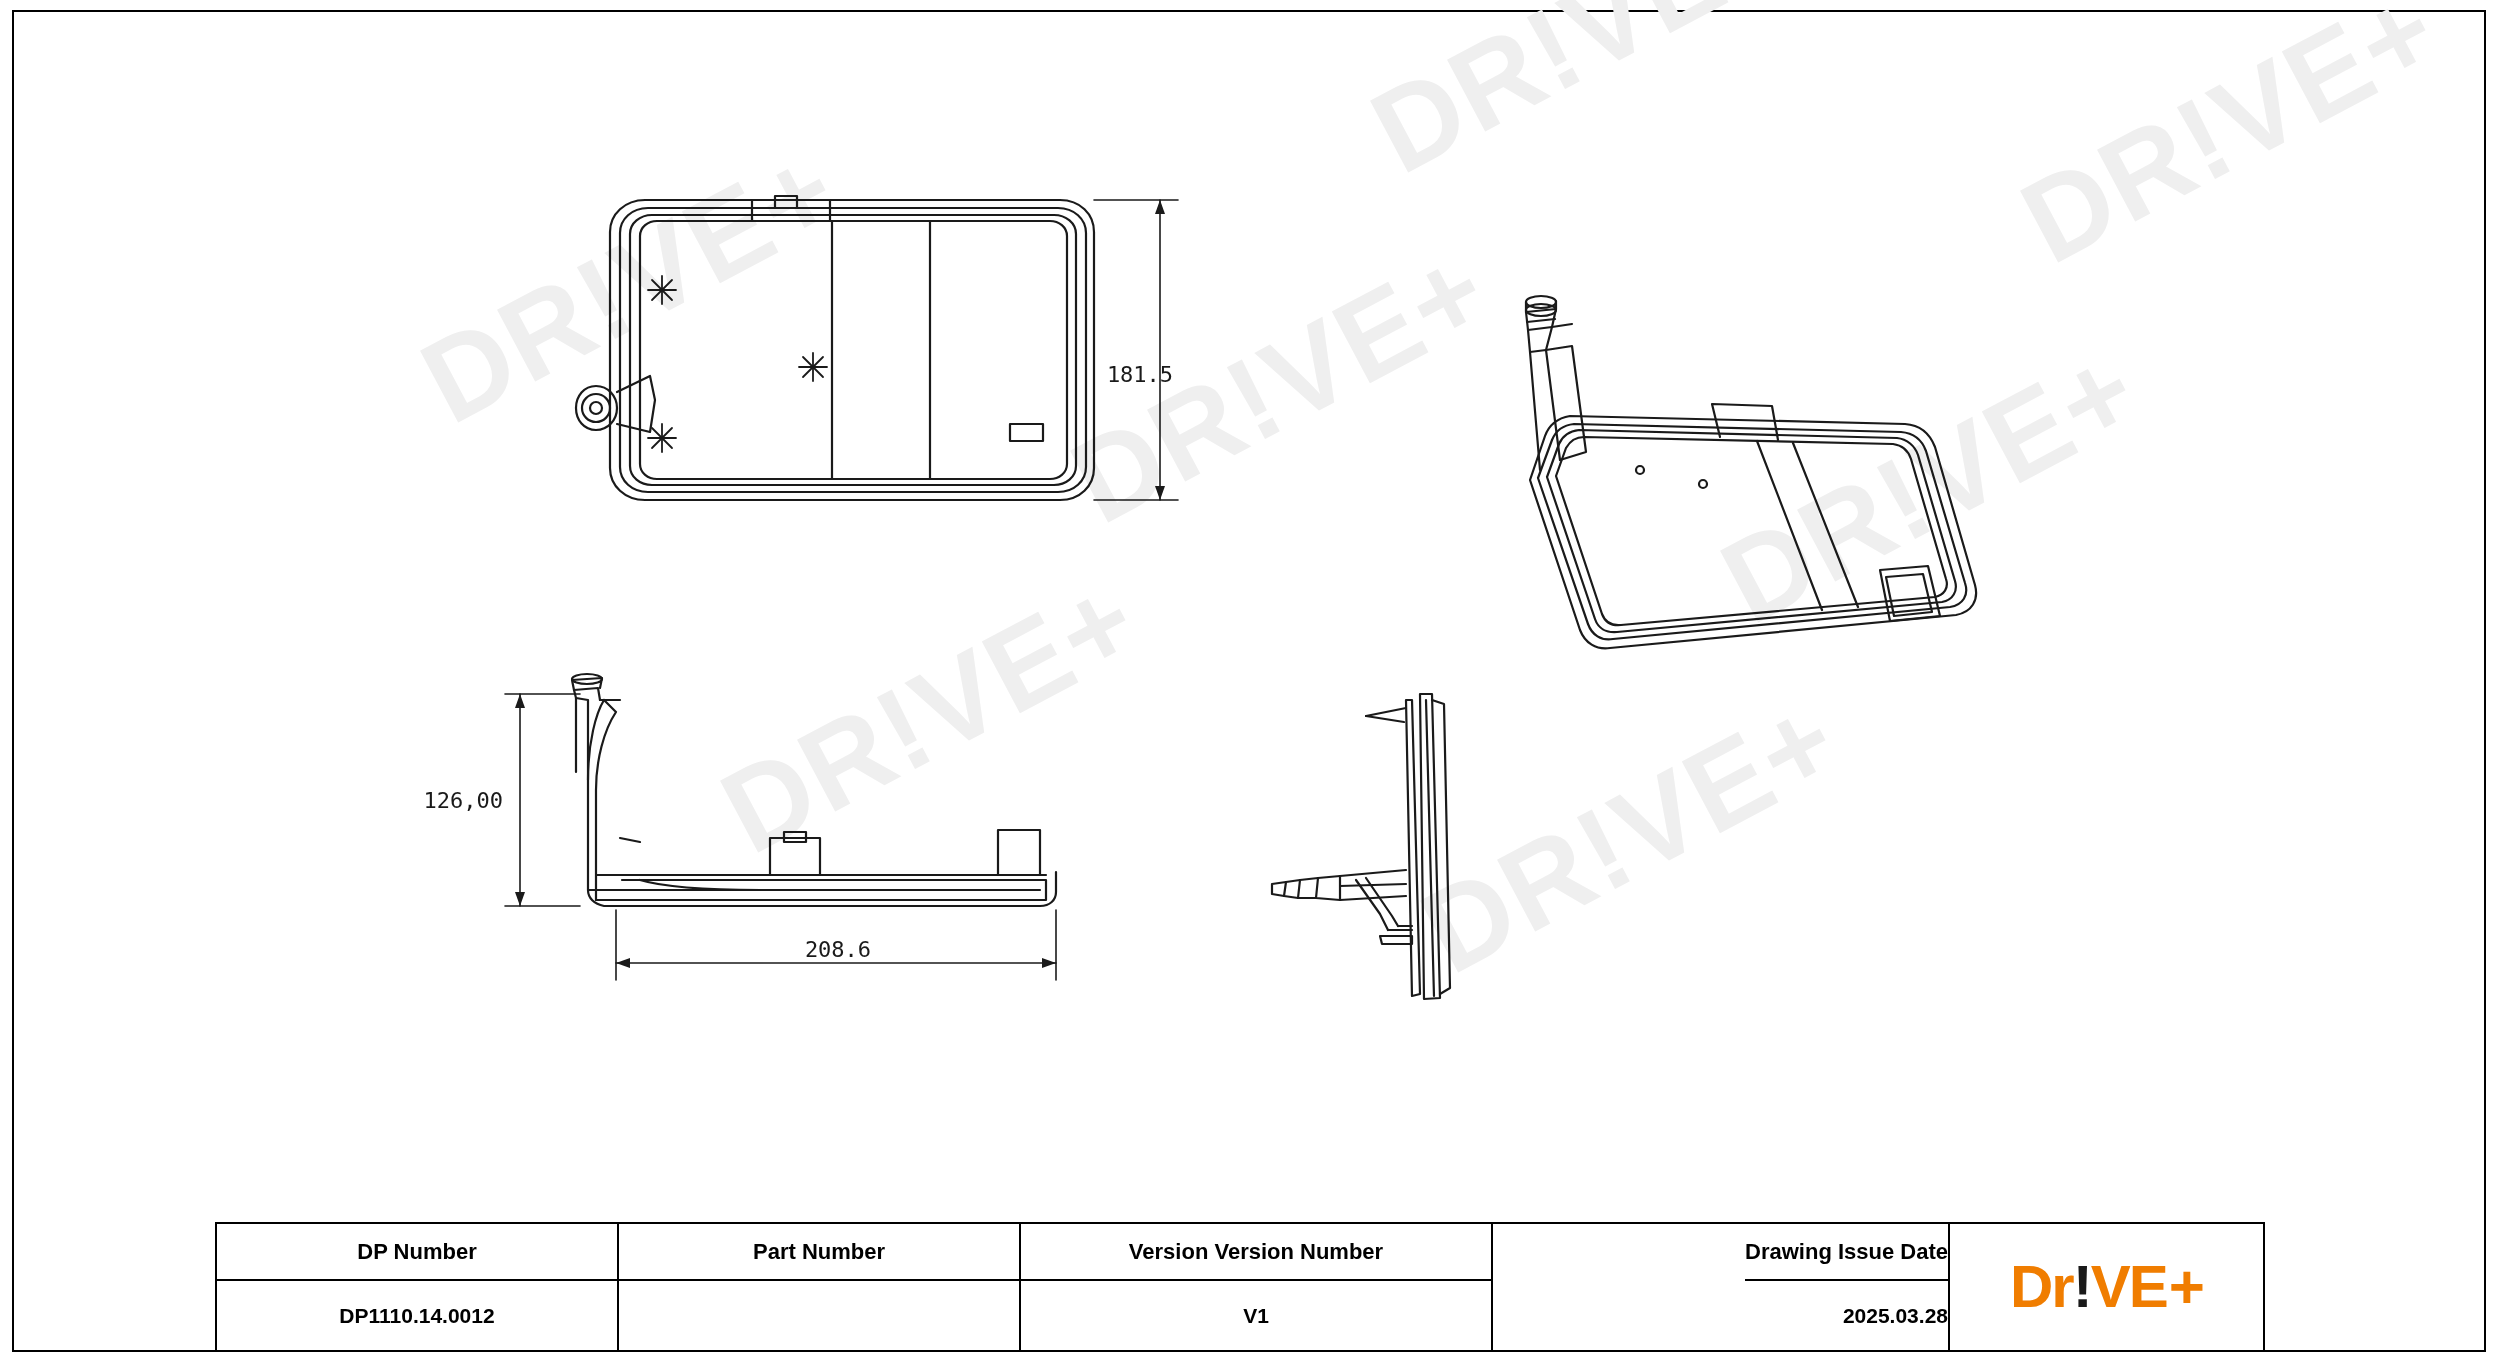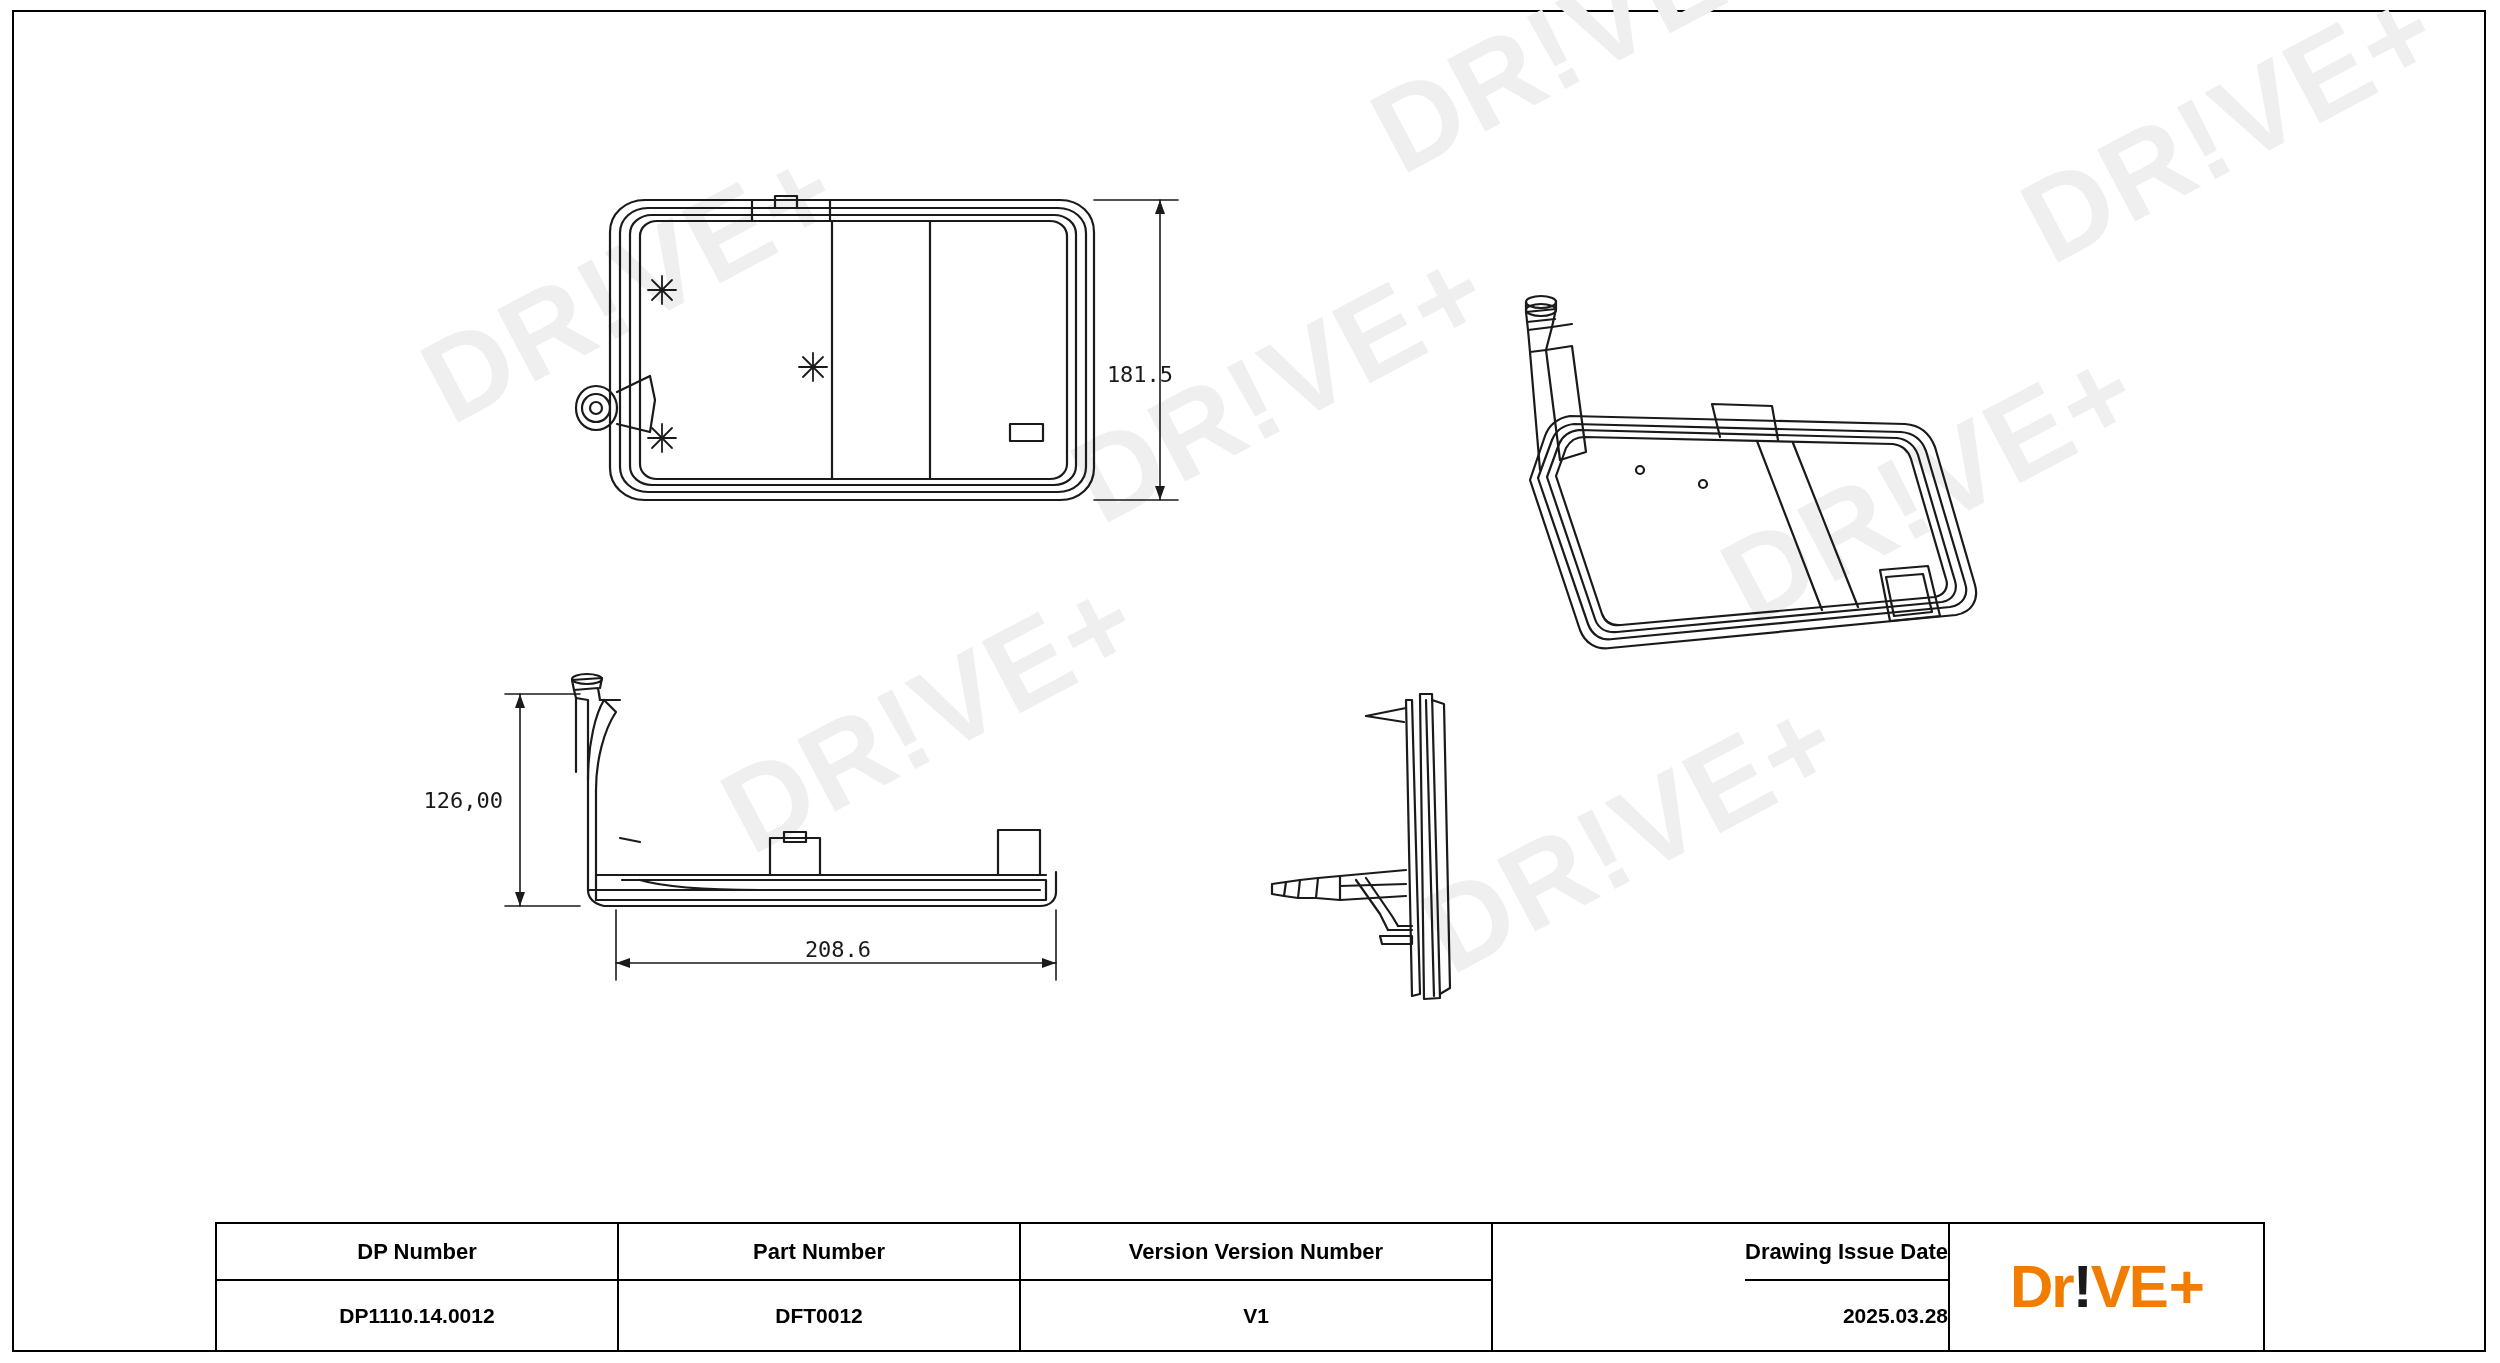--- a/index.html
+++ b/index.html
@@ -203,21 +203,20 @@
 
   <div class="tb">
 
     <div class="col c1">
       <div class="hdr">DP Number</div>
       <div class="val">DP1110.14.0012</div>
     </div>
 
     <div class="col c2">
       <div class="hdr">Part Number</div>
-      <div class="val">DFT0012</div>
     </div>
 
     <div class="col c3">
       <div class="hdr">Version Version Number</div>
       <div class="val">V1</div>
     </div>
 
     <div class="col c4">
       <div class="hdr">Drawing Issue Date</div>
       <div class="val">2025.03.28</div>

